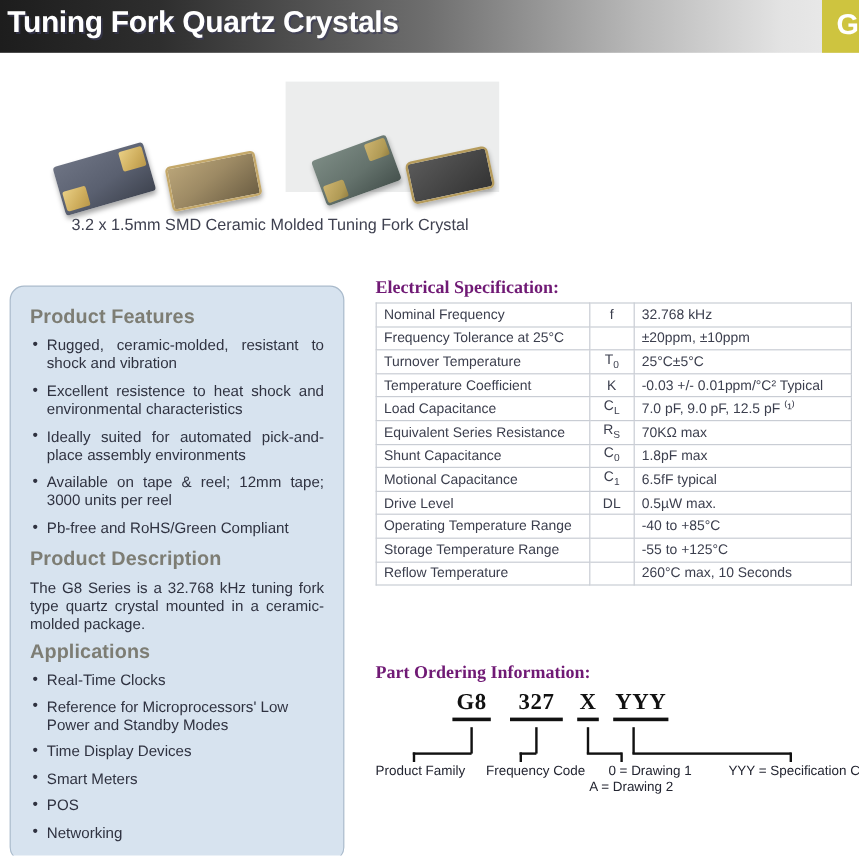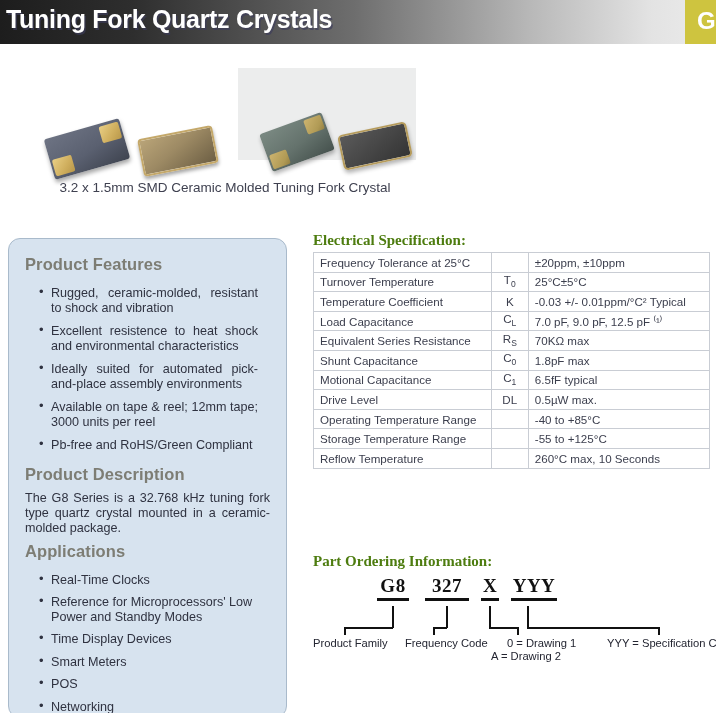--- a/index.html
+++ b/index.html
@@ -161,21 +161,21 @@
     overflow: hidden;
   }
   .panel-heading {
     font-size: 16.5px;
     font-weight: bold;
     color: #7d7d74;
     margin: 4px 0 7px 0;
     letter-spacing: 0.1px;
   }
   .panel-heading.spaced { margin-top: 6px; }
-  .bullets { margin: 12px; padding: 0; list-style: none; }
+  .bullets { margin: 0; padding: 0; list-style: none; }
   .bullets li {
     position: relative;
     padding-left: 14px;
     margin-bottom: 9px;
     font-size: 12.6px;
     line-height: 14.5px;
     color: #2f3240;
     text-align: justify;
   }
   .bullets li::before {
@@ -193,21 +193,21 @@
     text-align: justify;
     margin: 0 0 6px 0;
   }
 
   
   .section-title {
     position: absolute;
     font-family: "Liberation Serif", serif;
     font-weight: bold;
     font-size: 15px;
-    color: #4d7c0f;
+    color: #701a75;
   }
   #spec-title { left: 313px; top: 232px; }
   #order-title { left: 313px; top: 553px; }
 
   table.spec {
     position: absolute;
     left: 313px; top: 252px;
     width: 397px;
     border-collapse: collapse;
     font-size: 11.6px;
@@ -330,20 +330,25 @@
     <li>POS</li>
     <li>Networking</li>
   </ul>
 </div>
 
 <div class="section-title" id="spec-title">Electrical Specification:</div>
 
 <table class="spec">
   <tbody id="spec-body">
       <tr>
+        <td class="c-param">Nominal Frequency</td>
+        <td class="c-sym">f</td>
+        <td class="c-val">32.768 kHz</td>
+      </tr>
+      <tr>
         <td class="c-param">Frequency Tolerance at 25°C</td>
         <td class="c-sym"></td>
         <td class="c-val">±20ppm, ±10ppm</td>
       </tr>
       <tr>
         <td class="c-param">Turnover Temperature</td>
         <td class="c-sym">T<sub>0</sub></td>
         <td class="c-val">25°C±5°C</td>
       </tr>
       <tr>

